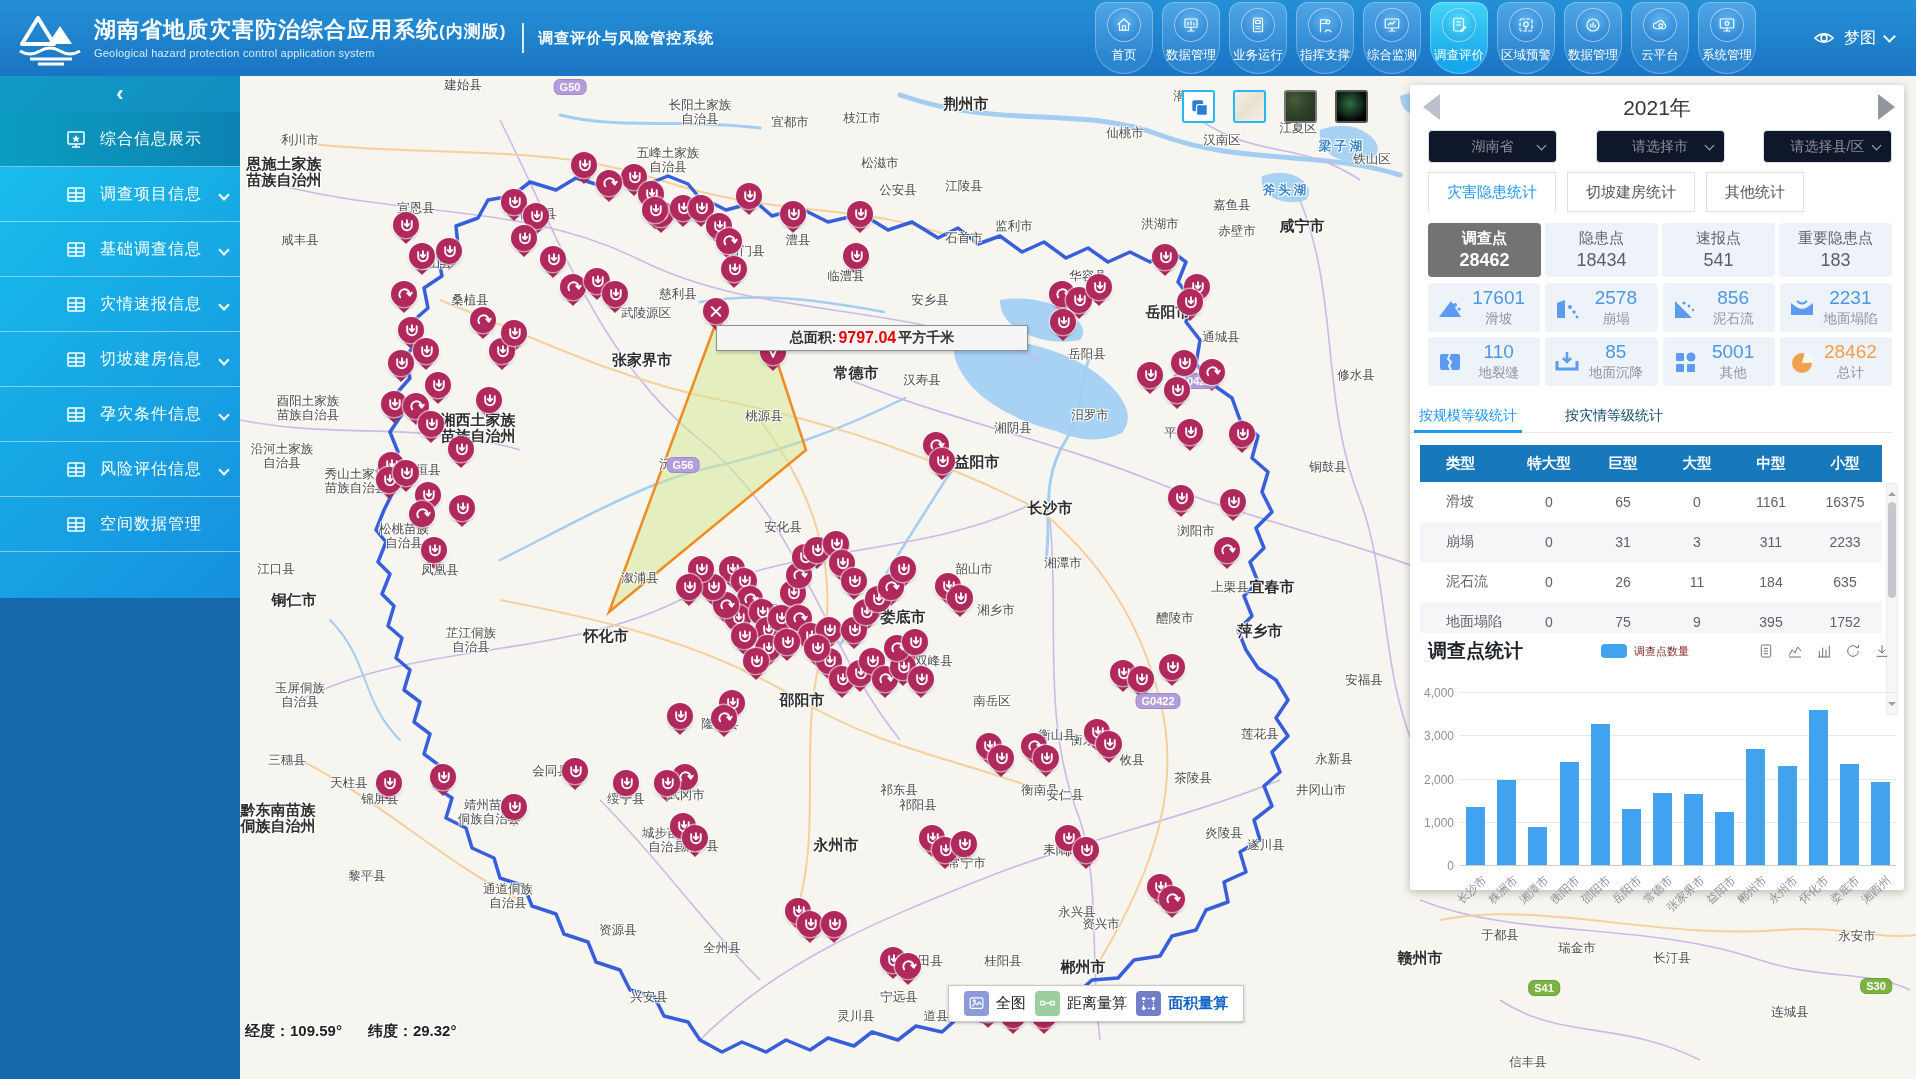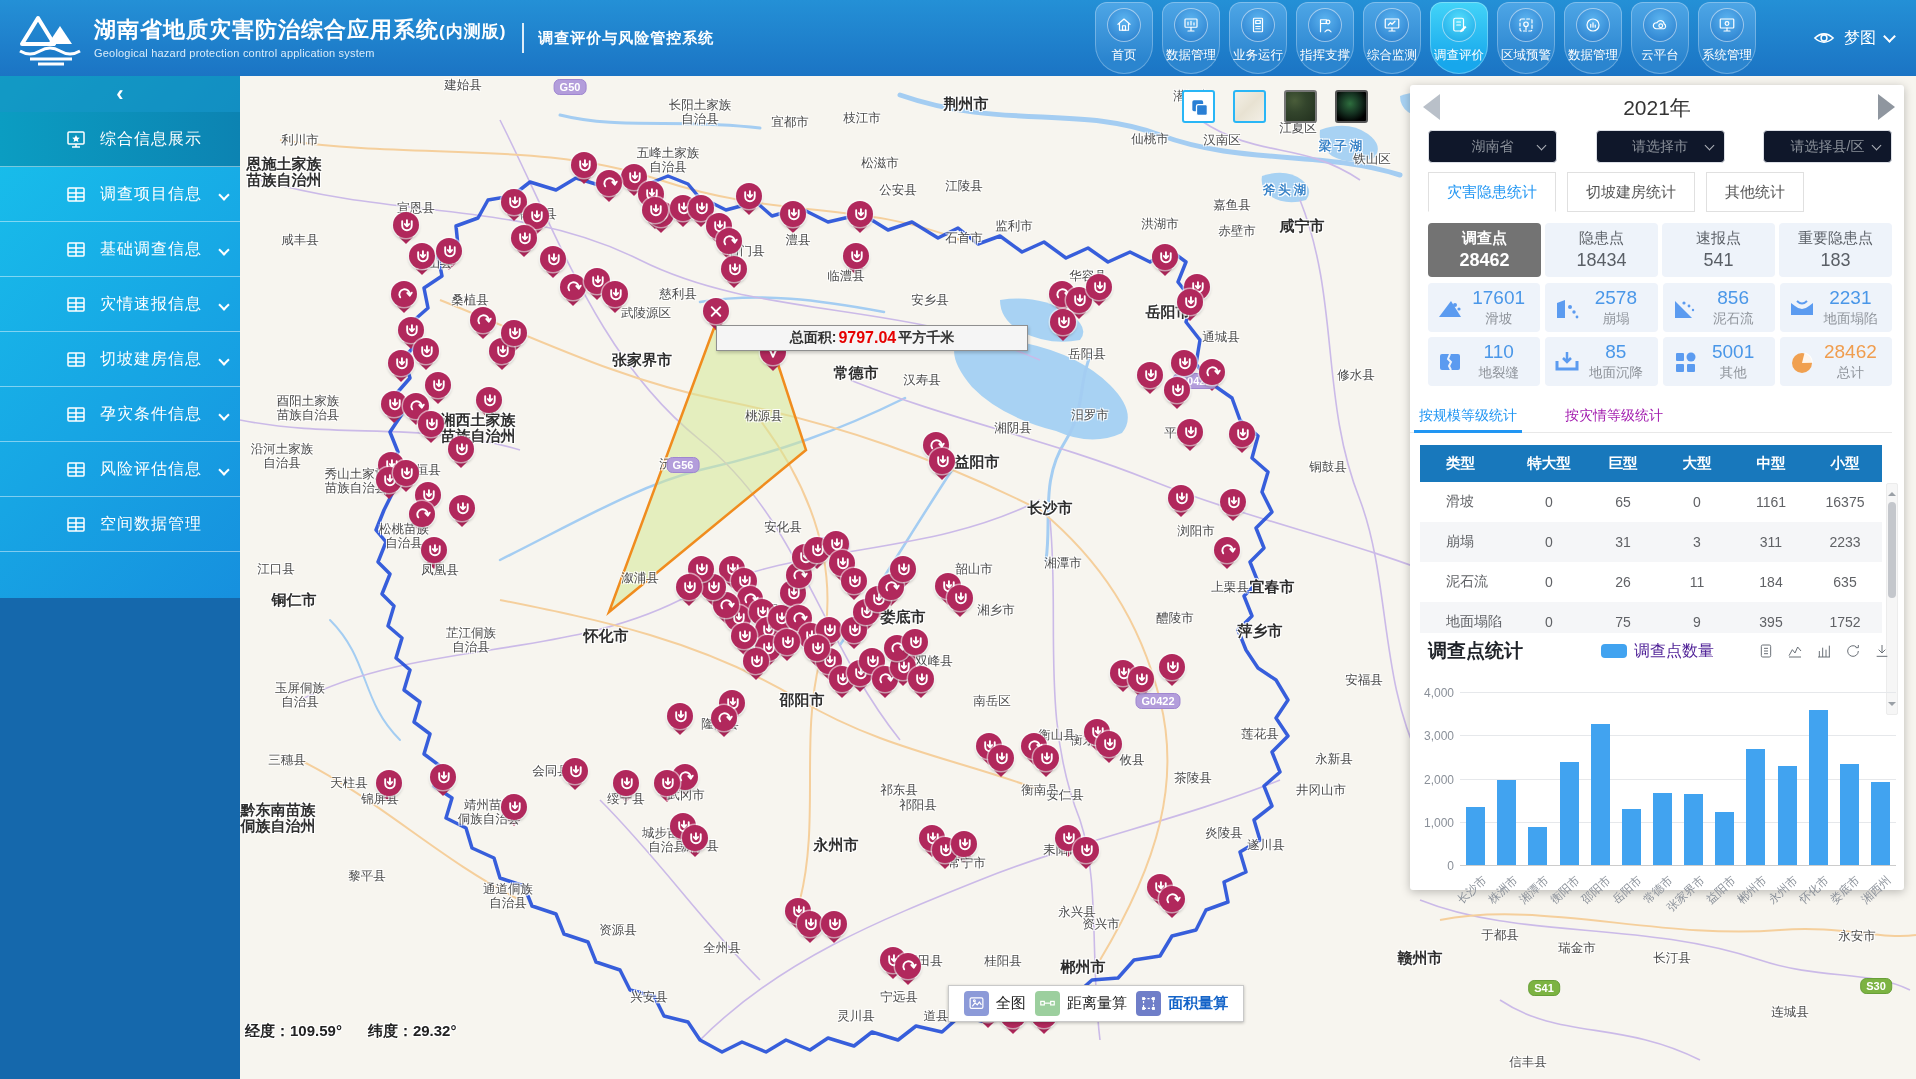--- a/index.html
+++ b/index.html
@@ -106,41 +106,41 @@
   .card1.active .c1l,.card1.active .c1v{color:#fff;font-weight:bold;}
   .cardsgrid{position:absolute;left:18px;right:12px;top:198px;display:grid;grid-template-columns:repeat(4,1fr);
              grid-auto-rows:49px;gap:5px;}
   .cardg{background:#eef3fa;border-radius:4px;display:flex;align-items:center;padding:0 8px 0 7px;cursor:pointer;}
   .cardg .cg-ico{width:30px;height:30px;flex:0 0 auto;}
   .cardg .right{flex:1;text-align:center;}
   .cg-val{font-size:19px;color:#4a97e8;line-height:20px;}
   .cg-val.orange{color:#f09d4e;}
   .cg-label{font-size:13.5px;color:#8e939a;margin-top:2px;}
   .subtabs{position:absolute;left:0;right:12px;top:315px;height:33px;border-bottom:1px solid #e8e8e8;display:flex;}
-  .subtab{position:relative;margin-left:4px;padding:0 5px;font-size:14px;color:#a21caf;display:flex;align-items:center;cursor:pointer;}
+  .subtab{position:relative;margin-left:4px;padding:0 5px;font-size:14px;color:#0c4a6e;display:flex;align-items:center;cursor:pointer;}
   .subtab+.subtab{margin-left:38px;}
   .subtab.active{color:#2196f3;}
   .subtab.active::after{content:'';position:absolute;left:0;right:0;bottom:-1px;height:3px;background:#2196f3;}
   .stable{position:absolute;left:10px;right:22px;top:360px;height:188px;overflow:hidden;font-size:14px;color:#606266;}
   .srow{display:flex;height:40px;align-items:center;}
   .srow.head{height:37px;background:#1878bc;color:#fff;font-weight:bold;font-size:14.5px;}
   .srow.zebra{background:#f5f6f8;}
   .scell{flex:1;text-align:center;}
   .scell.first{flex:0 0 92px;text-align:left;padding-left:26px;}
   .tscroll{position:absolute;right:6px;top:398px;width:12px;height:232px;background:#f6f6f6;border:1px solid #ececec;border-radius:2px;}
   .tscroll .up,.tscroll .dn{position:absolute;left:1px;width:8px;height:8px;border:4px solid transparent;}
   .tscroll .up{top:4px;border-bottom-color:#9aa0a6;border-top-width:0;}
   .tscroll .dn{bottom:4px;border-top-color:#9aa0a6;border-bottom-width:0;}
   .tscroll .thumbv{position:absolute;left:1px;top:18px;width:8px;height:96px;background:#c4c7cc;border-radius:4px;}
   .chartwrap{position:absolute;left:0;right:0;top:551px;bottom:0;}
   .chead{position:absolute;left:18px;right:14px;top:0;height:30px;display:flex;align-items:center;}
   .c-title{font-size:19px;font-weight:bold;color:#1f2329;}
   .c-legend{display:flex;align-items:center;gap:7px;margin-left:78px;}
   .legend-swatch{width:26px;height:14px;border-radius:4px;}
-  .legend-text{font-size:16px;color:#4c1d95;}
+  .legend-text{font-size:11px;color:#7f1d1d;}
   .c-tools{margin-left:auto;display:flex;gap:13px;}
   .c-tools svg{width:16px;height:16px;stroke:#6a7077;fill:none;stroke-width:1.5;cursor:pointer;}
   .plot{position:absolute;left:0;top:30px;right:0;bottom:0;}
   .gline{position:absolute;left:50px;width:436px;height:1px;background:#e6e8eb;}
   .ytick{position:absolute;width:40px;text-align:right;font-size:12px;color:#8a9099;transform:translateY(-6px);}
   .bar{position:absolute;border-radius:0;}
   .xlab{position:absolute;font-size:11.5px;color:#8a9099;white-space:nowrap;transform-origin:0 0;}
   .axisline{position:absolute;left:50px;width:436px;height:1px;background:#ccc;}
 </style>
 </head>
@@ -212,21 +212,21 @@
       <div class="mlabel" style="left: 898px; top: 190px;">公安县</div>
       <div class="mlabel" style="left: 964px; top: 186px;">江陵县</div>
       <div class="mlabel" style="left: 964px; top: 238px;">石首市</div>
       <div class="mlabel" style="left: 1014px; top: 226px;">监利市</div>
       <div class="mlabel" style="left: 300px; top: 140px;">利川市</div>
       <div class="mlabel bold" style="left: 284px; top: 172px;">恩施土家族<br>苗族自治州</div>
       <div class="mlabel" style="left: 300px; top: 240px;">咸丰县</div>
       <div class="mlabel" style="left: 416px; top: 208px;">宣恩县</div>
       <div class="mlabel" style="left: 538px; top: 214px;">鹤峰县</div>
       <div class="mlabel" style="left: 1192px; top: 96px;">潜江市</div>
-      <div class="mlabel" style="left: 1150px; top: 133px; margin-top: 6px;">仙桃市</div>
+      <div class="mlabel" style="left: 1125px; top: 133px;">仙桃市</div>
       <div class="mlabel" style="left: 1222px; top: 140px;">汉南区</div>
       <div class="mlabel" style="left: 1298px; top: 128px;">江夏区</div>
       <div class="mlabel water" style="left: 1342px; top: 146px;">梁子湖</div>
       <div class="mlabel" style="left: 1372px; top: 159px;">铁山区</div>
       <div class="mlabel water" style="left: 1286px; top: 190px;">斧头湖</div>
       <div class="mlabel" style="left: 1232px; top: 205px;">嘉鱼县</div>
       <div class="mlabel bold" style="left: 1302px; top: 226px;">咸宁市</div>
       <div class="mlabel" style="left: 1237px; top: 231px;">赤壁市</div>
       <div class="mlabel" style="left: 1160px; top: 224px;">洪湖市</div>
       <div class="mlabel" style="left: 746px; top: 251px;">石门县</div>

